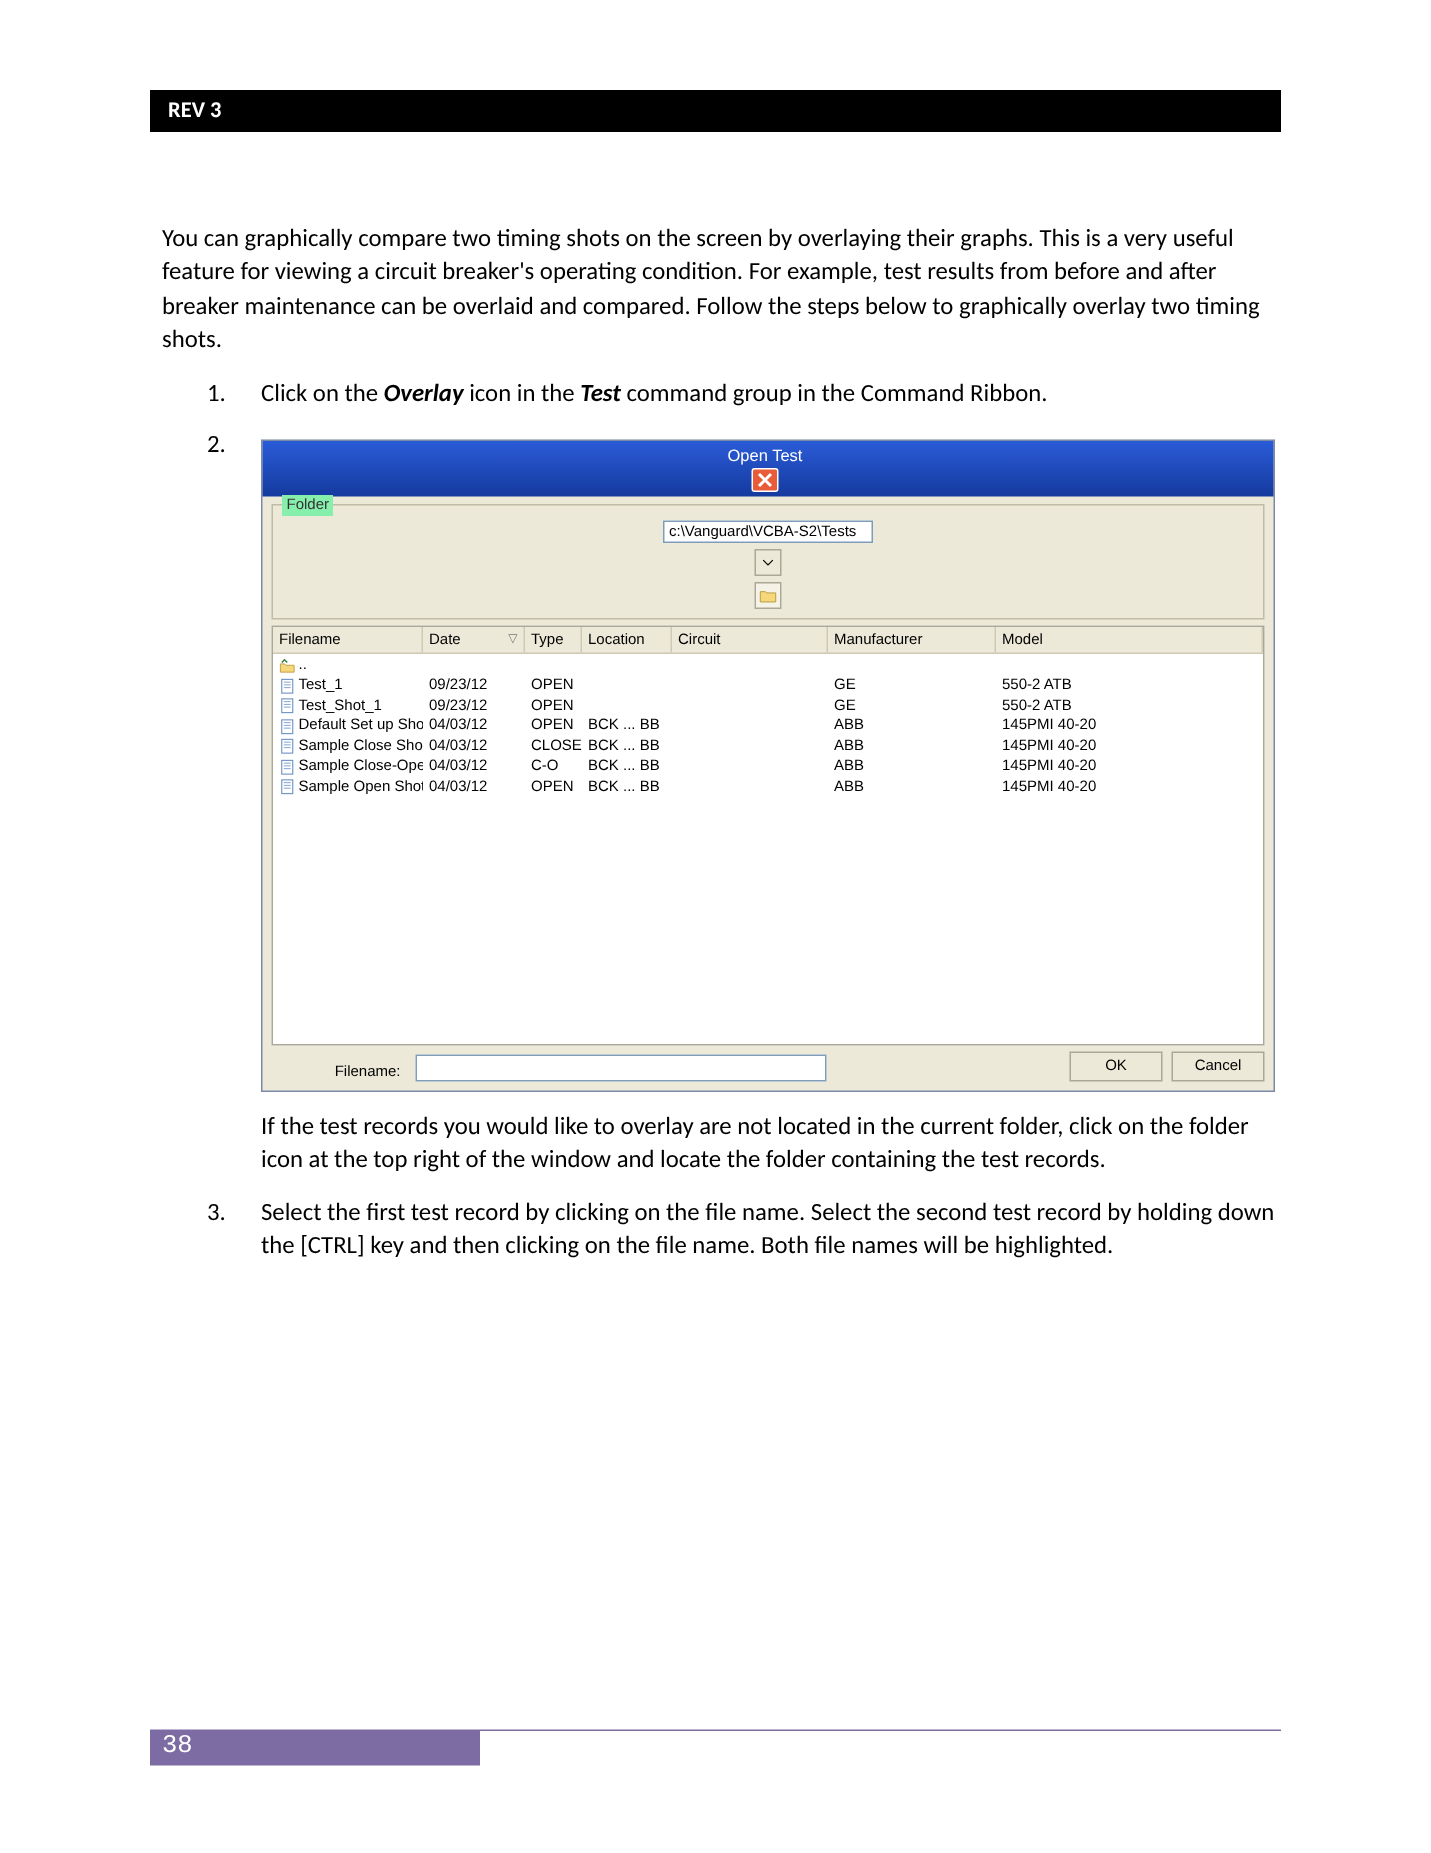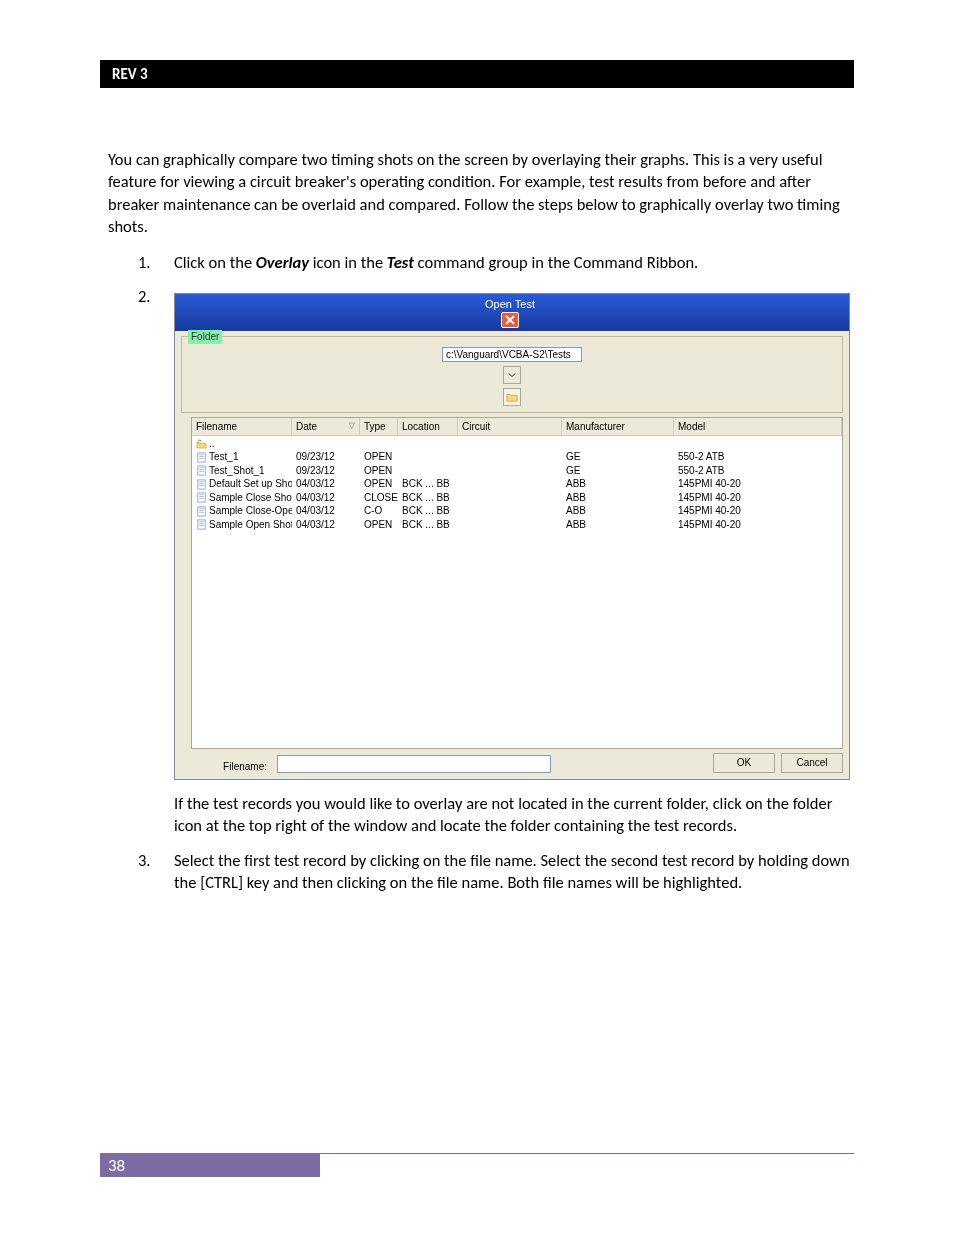--- a/index.html
+++ b/index.html
@@ -118,24 +118,24 @@
     width: 18px; height: 18px;
     border: 1px solid #aca899;
     background: #ece9d8;
     display: flex; align-items: center; justify-content: center;
   }
   .dropdown-btn svg { width:8px; height:8px; }
   .browse-btn { background: #f5f3e6; }
   .browse-btn svg { width:12px; height:12px; }
 
   .file-list-area {
-    margin: 0 6px 4px 16px;
+    margin: 0 6px 4px 6px;
     border: 1px solid #aca899;
     background: #fff;
-    height: 332px;
+    height: 280px;
     overflow: hidden;
   }
   .col-headers {
     display: flex;
     background: #ece9d8;
     border-bottom: 1px solid #cfcab4;
     font-size: 10px;
   }
   .col-headers > div {
     border-right: 1px solid #cfcab4;
@@ -184,20 +184,21 @@
     display:flex; align-items:center; justify-content:center;
   }
 
   .footer {
     position: absolute;
     left: 100px; right: 100px;
     bottom: 58px;
     height: 24px;
     border-top: 1px solid #7d6ca3;
     display: flex;
+    font-family: Liberation Mono, monospace;
   }
   .page-num {
     background: #7d6ca3;
     color: #fff;
     font-size: 17px;
     width: 220px;
     padding: 1px 8px;
   }
 </style>
 </head>

